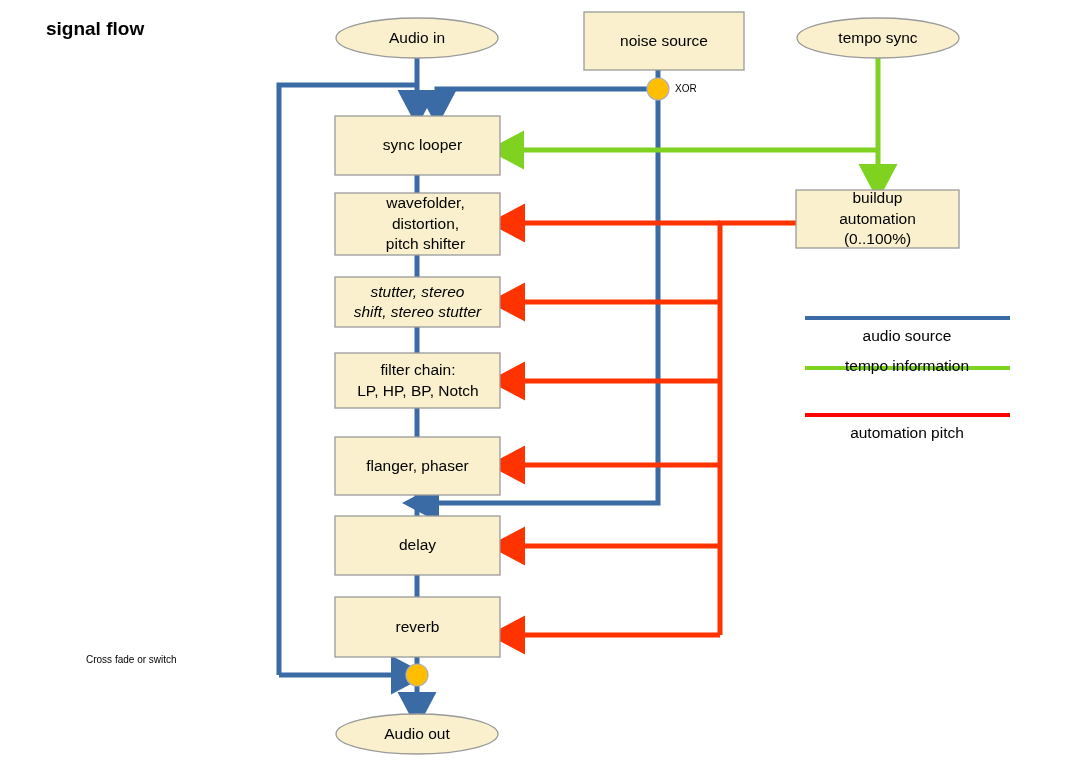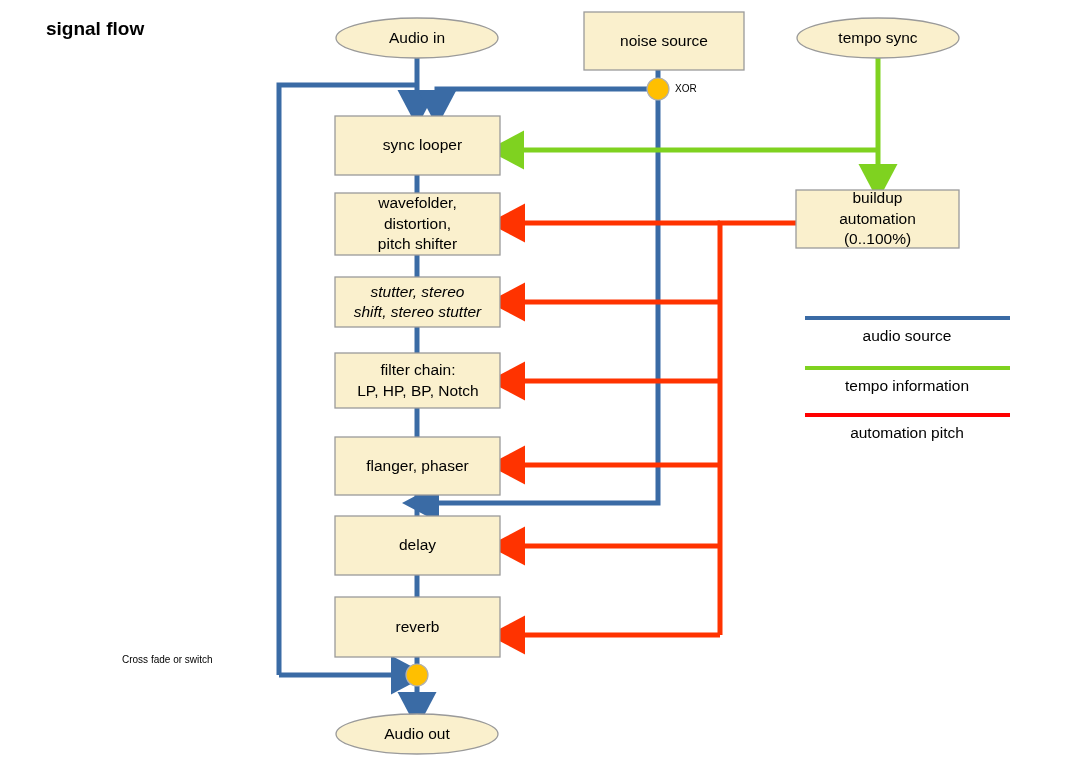--- a/index.html
+++ b/index.html
@@ -153,37 +153,37 @@
 <div class="node-label spell" style="left:584px; top:26px; width:160px; height:30px;">noise source</div>
 
 <div class="node-label spell" style="left:798px; top:24px; width:160px; height:28px;">tempo sync</div>
 
 <div class="node-label spell" style="left:796px; top:190px; width:163px; height:58px; white-space:pre-line;">buildup
 automation
 (0..100%)</div>
 
 <div class="node-label spell" style="left:335px; top:116px; width:175px; height:59px;">sync looper</div>
 
-<div class="node-label spell" style="left:335px; top:193px; width:165px; height:62px; white-space:pre-line;">wavefolder,
+<div class="node-label spell" style="left:335px; top:193px; width:165px; height:62px; white-space:pre-line;padding-left:8px;">wavefolder,
 distortion,
 pitch shifter</div>
 
 <div class="node-label spell" style="left:330px; top:277px; width:175px; height:50px; white-space:pre-line;font-style:italic;">stutter, stereo
 shift, stereo stutter</div>
 
 <div class="node-label spell" style="left:333px; top:353px; width:170px; height:55px; white-space:pre-line;">filter chain:
 LP, HP, BP, Notch</div>
 
 <div class="node-label spell" style="left:335px; top:437px; width:165px; height:58px;">flanger, phaser</div>
 
 <div class="node-label spell" style="left:335px; top:516px; width:165px; height:59px;">delay</div>
 
 <div class="node-label spell" style="left:335px; top:597px; width:165px; height:60px;">reverb</div>
 
 <div class="node-label spell" style="left:337px; top:720px; width:160px; height:28px;">Audio out</div>
 
 <div class="free-label spell" style="left:675px; top:83px;">XOR</div>
 
-<div class="free-label spell" style="left:86px; top:654px;margin-left:36px;">Cross fade or switch</div>
+<div class="free-label spell" style="left:86px; top:654px;">Cross fade or switch</div>
 
 <div class="legend-label spell" style="left:802px; top:327px;">audio source</div>
-<div class="legend-label spell" style="left:802px; top:377px;">tempo information</div>
+<div class="legend-label spell" style="left:802px; top:357px;">tempo information</div>
 <div class="legend-label spell" style="left:802px; top:424px;">automation pitch</div>
 
 </body></html>

